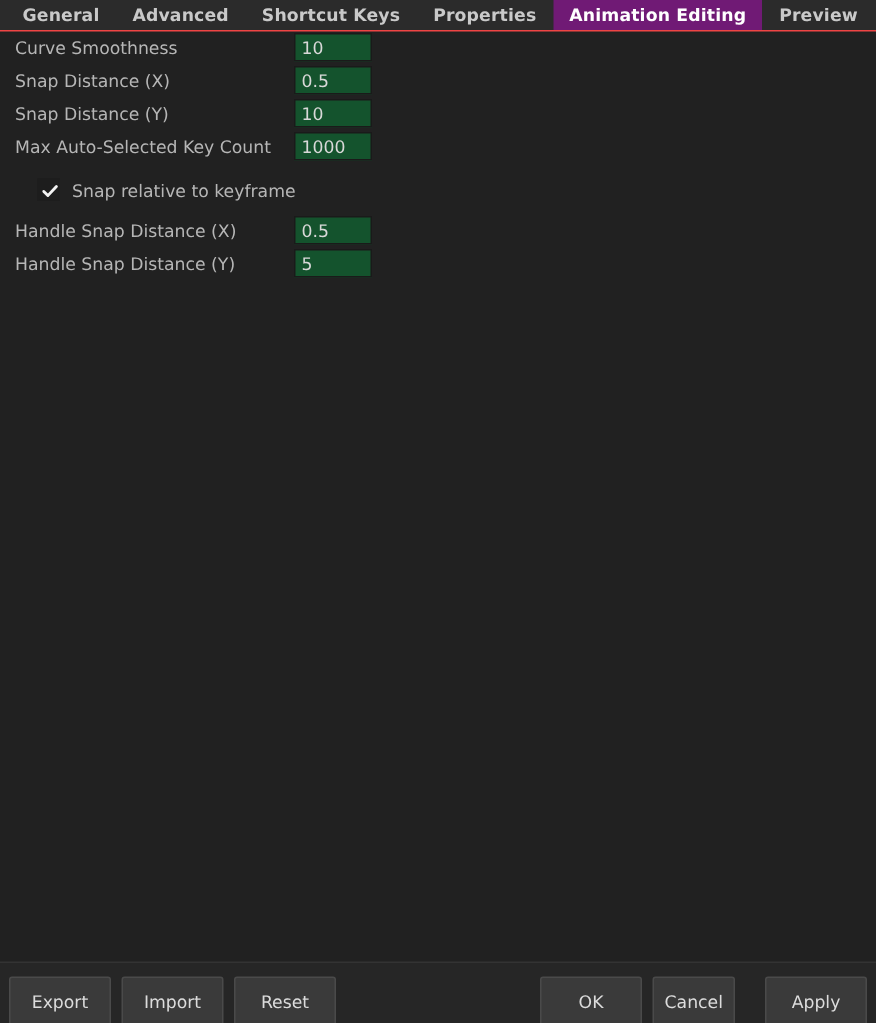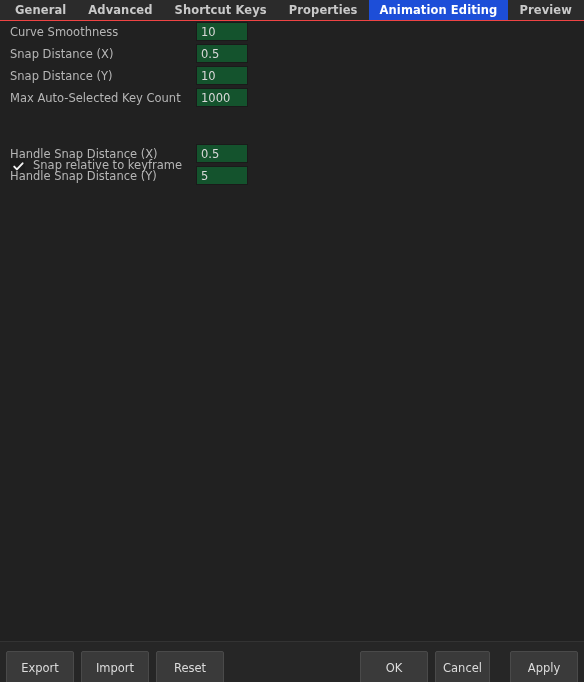--- a/index.html
+++ b/index.html
@@ -36,21 +36,21 @@
     padding: 0 11px;
     font-size: 11.5px;
     font-weight: bold;
     color: #c9c9c9;
     letter-spacing: 0.1px;
     height: 20px;
     cursor: default;
     white-space: nowrap;
   }
   .tab.active {
-    background: #1d4ed8;
+    background: #701a75;
     color: #ffffff;
   }
 
   
   .form {
     position: absolute;
     left: 0;
     top: 21px;
     width: 568px;
   }
@@ -85,25 +85,25 @@
     border-radius: 0;
   }
 
   
   .row-check {
     position: relative;
     height: 24px;
   }
   .checkbox-wrap {
     position: absolute;
-    left: 10px;
+    left: 25px;
     top: 3px;
     display: flex;
+    align-items: center;
     cursor: default;
-    margin-top: 39px;
   }
   .cbox {
     width: 15px;
     height: 15px;
     background: #1d1d1d;
     border: 1px solid #1d1d1d;
     box-sizing: border-box;
     position: relative;
     flex: 0 0 auto;
   }

